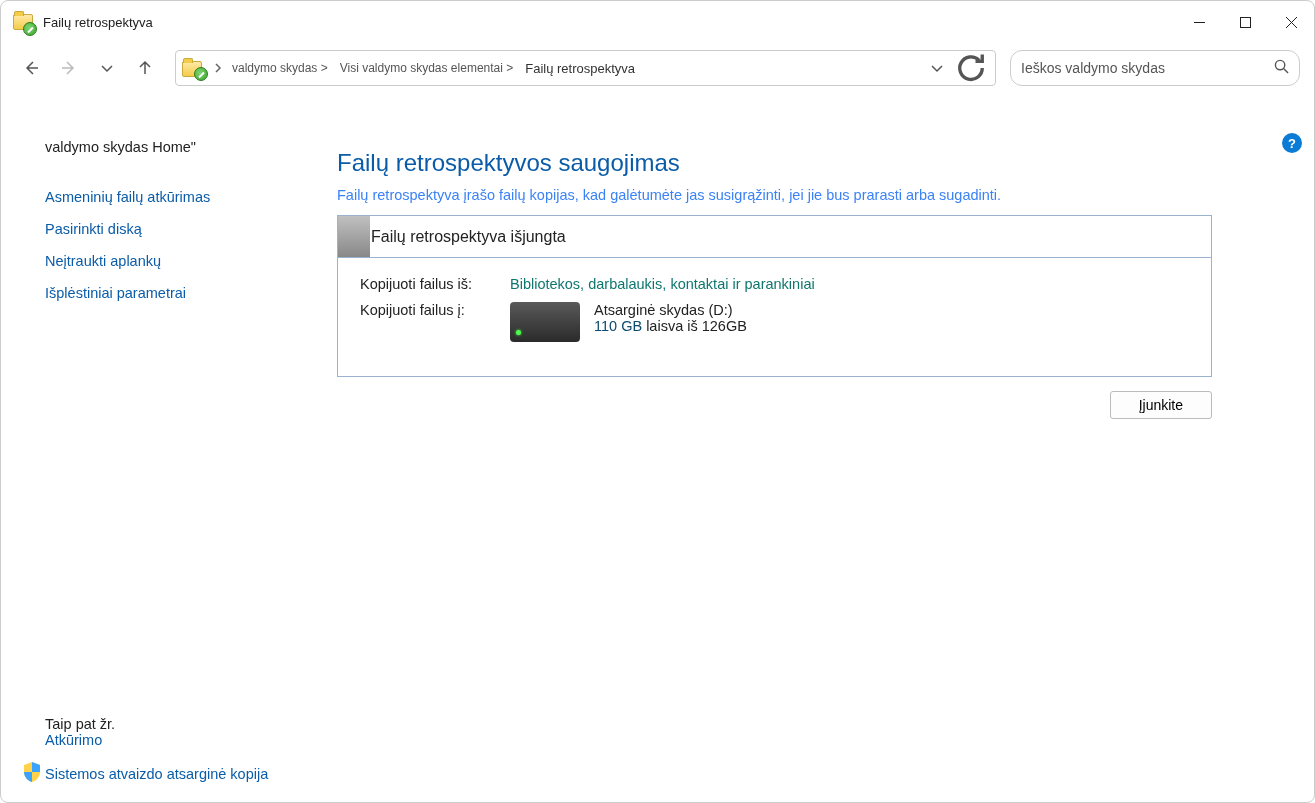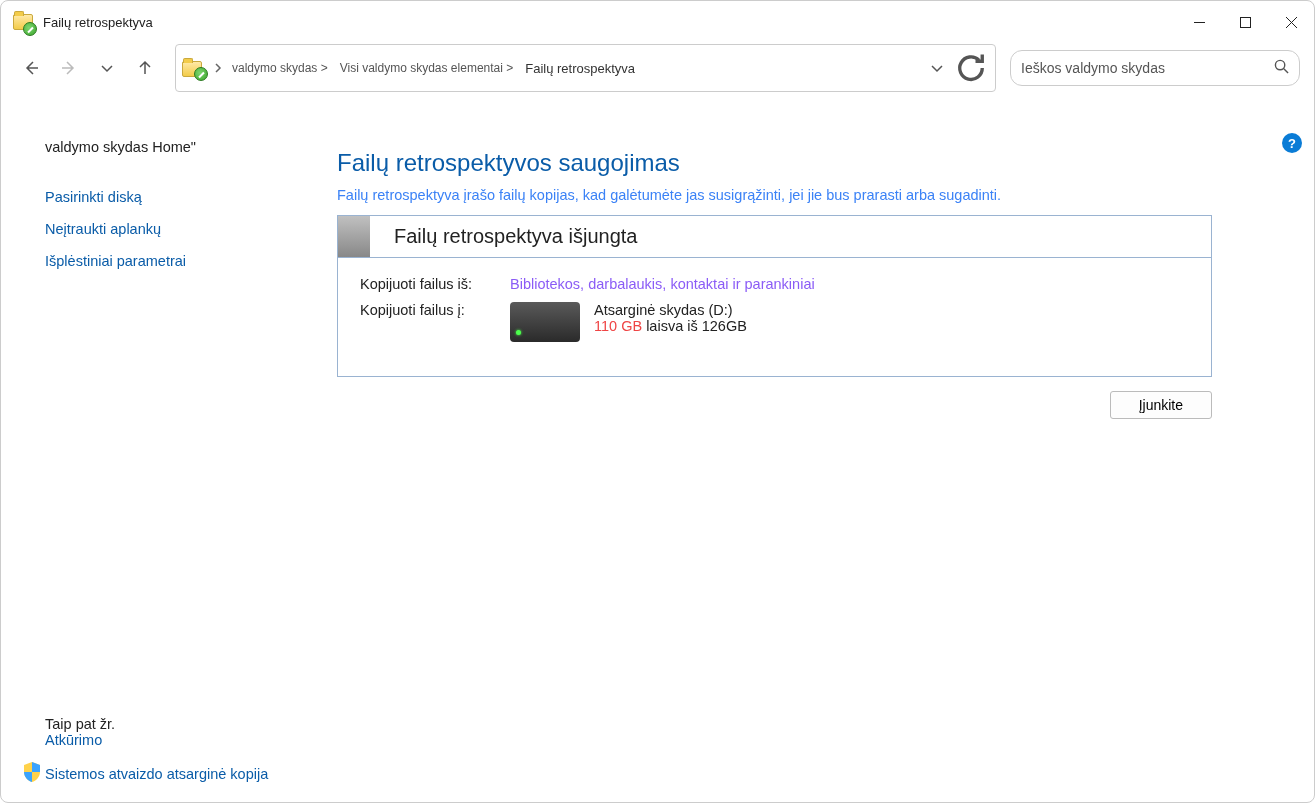--- a/index.html
+++ b/index.html
@@ -15,21 +15,21 @@
 .titlebar .title { font-size: 13px; color: #222; }
 .win-controls { margin-left: auto; display: flex; }
 .win-btn { width: 46px; height: 32px; display: flex; align-items: center; justify-content: center; background: transparent; border: none; cursor: pointer; }
 .win-btn svg { width: 11px; height: 11px; stroke: #222; fill: none; stroke-width: 1; }
 
 
 .navbar { display: flex; align-items: center; height: 50px; padding: 0 14px; gap: 6px; }
 .nav-btn { width: 32px; height: 32px; display: flex; align-items: center; justify-content: center; background: transparent; border: none; cursor: pointer; border-radius: 4px; }
 .nav-btn svg { width: 16px; height: 16px; stroke: #555; fill: none; stroke-width: 1.5; }
 .nav-btn.disabled svg { stroke: #bbb; }
-.addressbar { flex: 1; height: 48px; border: 1px solid #ccc; border-radius: 4px; display: flex; align-items: center; padding: 0 6px; margin: 0 8px; position: relative; }
+.addressbar { flex: 1; height: 36px; border: 1px solid #ccc; border-radius: 4px; display: flex; align-items: center; padding: 0 6px; margin: 0 8px; position: relative; }
 .addressbar .app-icon { width: 22px; height: 18px; margin-right: 6px; position: relative; }
 .bc-sep { width: 16px; height: 16px; display: flex; align-items: center; justify-content: center; }
 .bc-sep svg { width: 10px; height: 10px; stroke: #666; fill: none; stroke-width: 1.5; }
 .bc-item { font-size: 13px; color: #333; padding: 4px 6px; cursor: pointer; white-space: nowrap; }
 .bc-item.small { font-size: 12px; color: #555; }
 .addressbar .dropdown { margin-left: auto; }
 .refresh-btn { width: 36px; height: 36px; display: flex; align-items: center; justify-content: center; background: transparent; border: none; cursor: pointer; }
 .searchbox { width: 290px; height: 36px; border: 1px solid #ccc; border-radius: 12px; display: flex; align-items: center; padding: 0 10px; }
 .searchbox input { flex: 1; border: none; outline: none; font-size: 14px; color: #333; background: transparent; }
 .searchbox input::placeholder { color: #555; }
@@ -49,31 +49,31 @@
 .sidebar .shield-row { display: flex; align-items: flex-end; gap: 4px; padding-left: 0; margin-bottom: 20px; }
 .shield { width: 18px; height: 20px; position: relative; }
 .shield svg { width: 18px; height: 20px; }
 
 .main { flex: 1; padding-left: 34px; padding-right: 80px; padding-top: 36px; }
 .main h1 { font-size: 24px; font-weight: 400; color: #0a5ca8; margin-bottom: 10px; }
 .main .desc { font-size: 14.5px; color: #3b82f6; margin-bottom: 12px; }
 .status-box { border: 1px solid #9ab3d1; }
 .status-header { display: flex; align-items: center; height: 42px; border-bottom: 1px solid #9ab3d1; }
 .status-left { width: 32px; height: 100%; background: linear-gradient(#c0c0c0, #888); }
-.status-title { font-size: 20px; color: #222; padding-left: 24px; }
+.status-title { font-size: 16px; color: #222; padding-left: 1px; }
 .status-body { padding: 18px 22px 24px 22px; font-size: 14.5px; }
 .row { display: flex; margin-bottom: 10px; }
 .row .label { width: 150px; color: #222; }
-.row .value { color: #8b5cf6; }
+.row .value { color: #0f766e; }
 .drive-row { display: flex; align-items: flex-start; }
 .drive-icon { width: 70px; height: 40px; background: linear-gradient(#5a5a5a, #2a2a2a); border-radius: 4px; margin-right: 14px; margin-left: 0; position: relative; }
 .drive-icon::after { content: ""; position: absolute; left: 6px; top: 28px; width: 5px; height: 5px; background: #4cff4c; border-radius: 50%; box-shadow: 0 0 3px #4cff4c; }
 .drive-info .name { color: #222; }
 .drive-info .space { color: #222; }
-.drive-info .space .free { color: #ef4444; }
+.drive-info .space .free { color: #0c4a6e; }
 .action-row { display: flex; justify-content: flex-end; margin-top: 14px; }
 .enable-btn { border: 1px solid #bbb; background: #fdfdfd; padding: 5px 28px 5px 28px; font-size: 14px; border-radius: 3px; cursor: pointer; }
 </style>
 </head>
 <body>
 
 <div class="titlebar">
   <div class="app-icon">
     <div class="folder-icon"></div>
     <div class="badge-green"></div>
@@ -155,20 +155,21 @@
         </svg>
     </span>
   </div>
 </div>
 
 <div class="help-btn">?</div>
 
 <div class="content">
   <div class="sidebar">
     <div class="home">valdymo skydas Home"</div>
+    <div class="link">Asmeninių failų atkūrimas</div>
     <div class="link">Pasirinkti diską</div>
     <div class="link">Neįtraukti aplankų</div>
     <div class="link">Išplėstiniai parametrai</div>
     <div class="spacer"></div>
     <div class="footer-title">Taip pat žr.</div>
     <div class="footer-link">Atkūrimo</div>
     <div class="footer-link shield-row">
       <span class="shield">
         <svg viewBox="0 0 18 20">
           <path d="M9 0 L17 3 V10 C17 15 13 19 9 20 C5 19 1 15 1 10 V3 Z" fill="#ffd24a"></path>

